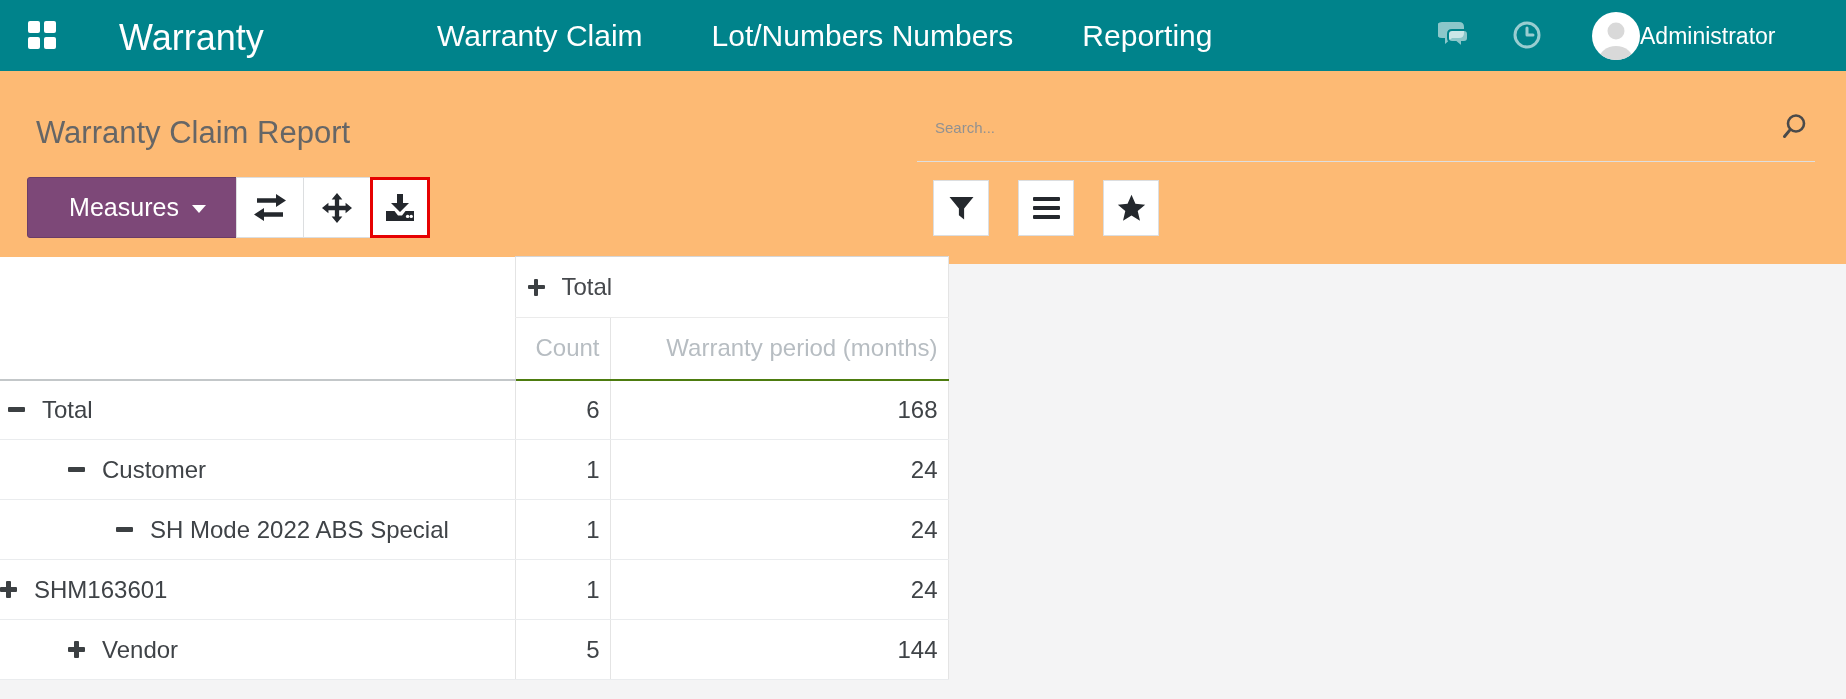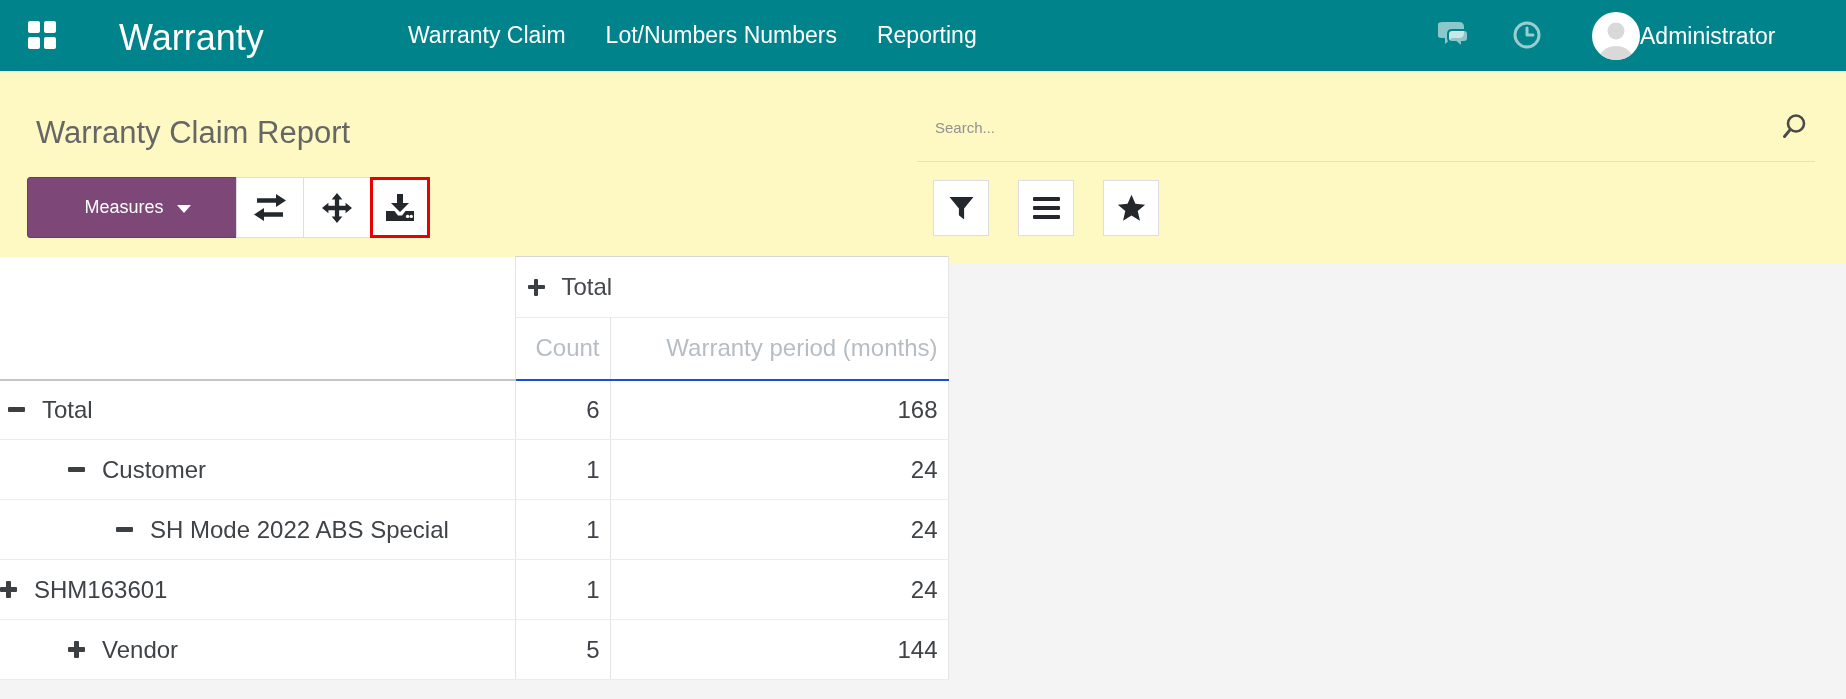--- a/index.html
+++ b/index.html
@@ -1,42 +1,42 @@
 <!DOCTYPE html>
 <html><head>
 <meta charset="utf-8">
 <style>
   * { margin:0; padding:0; box-sizing:border-box; font-family:"Liberation Sans", sans-serif; }
   html,body { background:#ffffff; }
-  .screen { position:relative; width:1846px; height:699px; background:#fef9c3; overflow:hidden; }
+  .screen { position:relative; width:1846px; height:699px; background:#fdba74; overflow:hidden; }
 
   
   .navbar { position:absolute; left:0; top:0; width:1846px; height:71px; background:#00838B; }
   .apps-btn { position:absolute; left:28px; top:21px; width:30px; height:30px; cursor:pointer;
               display:grid; grid-template-columns:12px 12px; grid-template-rows:12px 12px; gap:4px; }
   .apps-btn span { background:#ffffff; border-radius:2px; }
   .brand { position:absolute; left:119px; top:17px; font-size:36px; color:#ffffff; white-space:nowrap; }
   .nav-menu { position:absolute; left:408px; top:0; height:71px; display:flex; align-items:center; gap:40px; }
-  .nav-item { color:#ffffff; font-size:23px; white-space:nowrap; cursor:pointer; }
+  .nav-item { color:#ffffff; font-size:30px; white-space:nowrap; cursor:pointer;margin-left:29px; }
   .nav-right-icon { position:absolute; top:20px; width:34px; height:32px; cursor:pointer; }
   .user-menu { position:absolute; left:1592px; top:11px; height:50px; display:flex; align-items:center; cursor:pointer; }
   .user-name { color:#ffffff; font-size:23px; white-space:nowrap; }
 
   
   .page-title { position:absolute; left:36px; top:115px; font-size:31px; color:#666666; white-space:nowrap; }
   .search-bar { position:absolute; left:917px; top:93px; width:898px; height:69px;
                 border-bottom:1px solid #dedede; display:flex; align-items:center; }
   .search-bar input { flex:1; height:100%; border:none; outline:none; background:transparent;
                       font-size:15px; color:#555555; padding-left:18px; }
   .search-bar input::placeholder { color:#919191; opacity:1; }
   .search-bar .mag { flex:none; margin-right:6px; cursor:pointer; }
 
   .measures-btn { position:absolute; left:27px; top:177px; width:221px; height:61px;
                   background:#7D4878; border:1px solid #6A3D67; border-radius:3px; color:#ffffff;
-                  font-size:18px; display:flex; align-items:center; justify-content:center; gap:13px; cursor:pointer; }
+                  font-size:25px; display:flex; align-items:center; justify-content:center; gap:13px; cursor:pointer; }
   .caret-down { width:0; height:0; border-left:7px solid transparent; border-right:7px solid transparent;
                 border-top:8px solid #ffffff; margin-top:3px; }
 
   .pivot-toolbar { position:absolute; left:236px; top:177px; display:flex; }
   .icon-btn { width:68px; height:61px; background:#ffffff; border:1px solid #dcdee0;
               display:flex; align-items:center; justify-content:center; cursor:pointer; }
   .pivot-toolbar .icon-btn + .icon-btn { margin-left:-1px; }
   .icon-btn.red-highlight { border:3px solid #E60202; width:60px; }
 
   .search-toolbar { position:absolute; left:933px; top:180px; display:flex; gap:29px; }
@@ -47,21 +47,21 @@
   table.pivot { position:absolute; left:0; top:256px; width:948px; border-collapse:collapse; table-layout:fixed; }
   table.pivot td { background:#ffffff; font-size:24px; vertical-align:middle; }
   tr.hrow1 td { height:61px; }
   tr.hrow2 td { height:62px; }
   tr.brow  td { height:60px; }
   td.corner1 { border:none; }
   td.corner2 { border:none; border-bottom:2px solid #c3c7c9; }
   td.colgroup-head { border-top:1px solid #d6d6d6; border-left:1px solid #e4e4e4; border-right:1px solid #e4e4e4;
                      border-bottom:1px solid #ebebeb; color:#45484c; cursor:pointer; }
   td.colgroup-head .cg { display:flex; align-items:center; padding-left:12px; gap:17px; }
-  td.measure-head { border-left:1px solid #e4e4e4; border-right:1px solid #e4e4e4; border-bottom:2px solid #1d4ed8;
+  td.measure-head { border-left:1px solid #e4e4e4; border-right:1px solid #e4e4e4; border-bottom:2px solid #4d7c0f;
                     color:#b7bdc2; text-align:right; padding-right:10px; cursor:pointer; white-space:nowrap; overflow:hidden; }
   td.rowlabel { border-bottom:1px solid #eaecee; border-right:1px solid #e4e4e4; color:#3f4347; cursor:pointer; }
   td.rowlabel .rl { display:flex; align-items:center; gap:17px; }
   td.num { border-bottom:1px solid #eaecee; border-right:1px solid #e4e4e4; text-align:right;
            padding-right:10px; color:#3f4347; }
   .ind0 { padding-left:8px; } .ind1 { padding-left:68px; } .ind2 { padding-left:116px; } .ind3 { }
 
   
   .pm { position:relative; width:17px; height:17px; flex:none; cursor:pointer; }
   .pm.minus::before { content:""; position:absolute; left:0; top:6px; width:17px; height:4.5px; background:#3c4043; border-radius:1px; }

